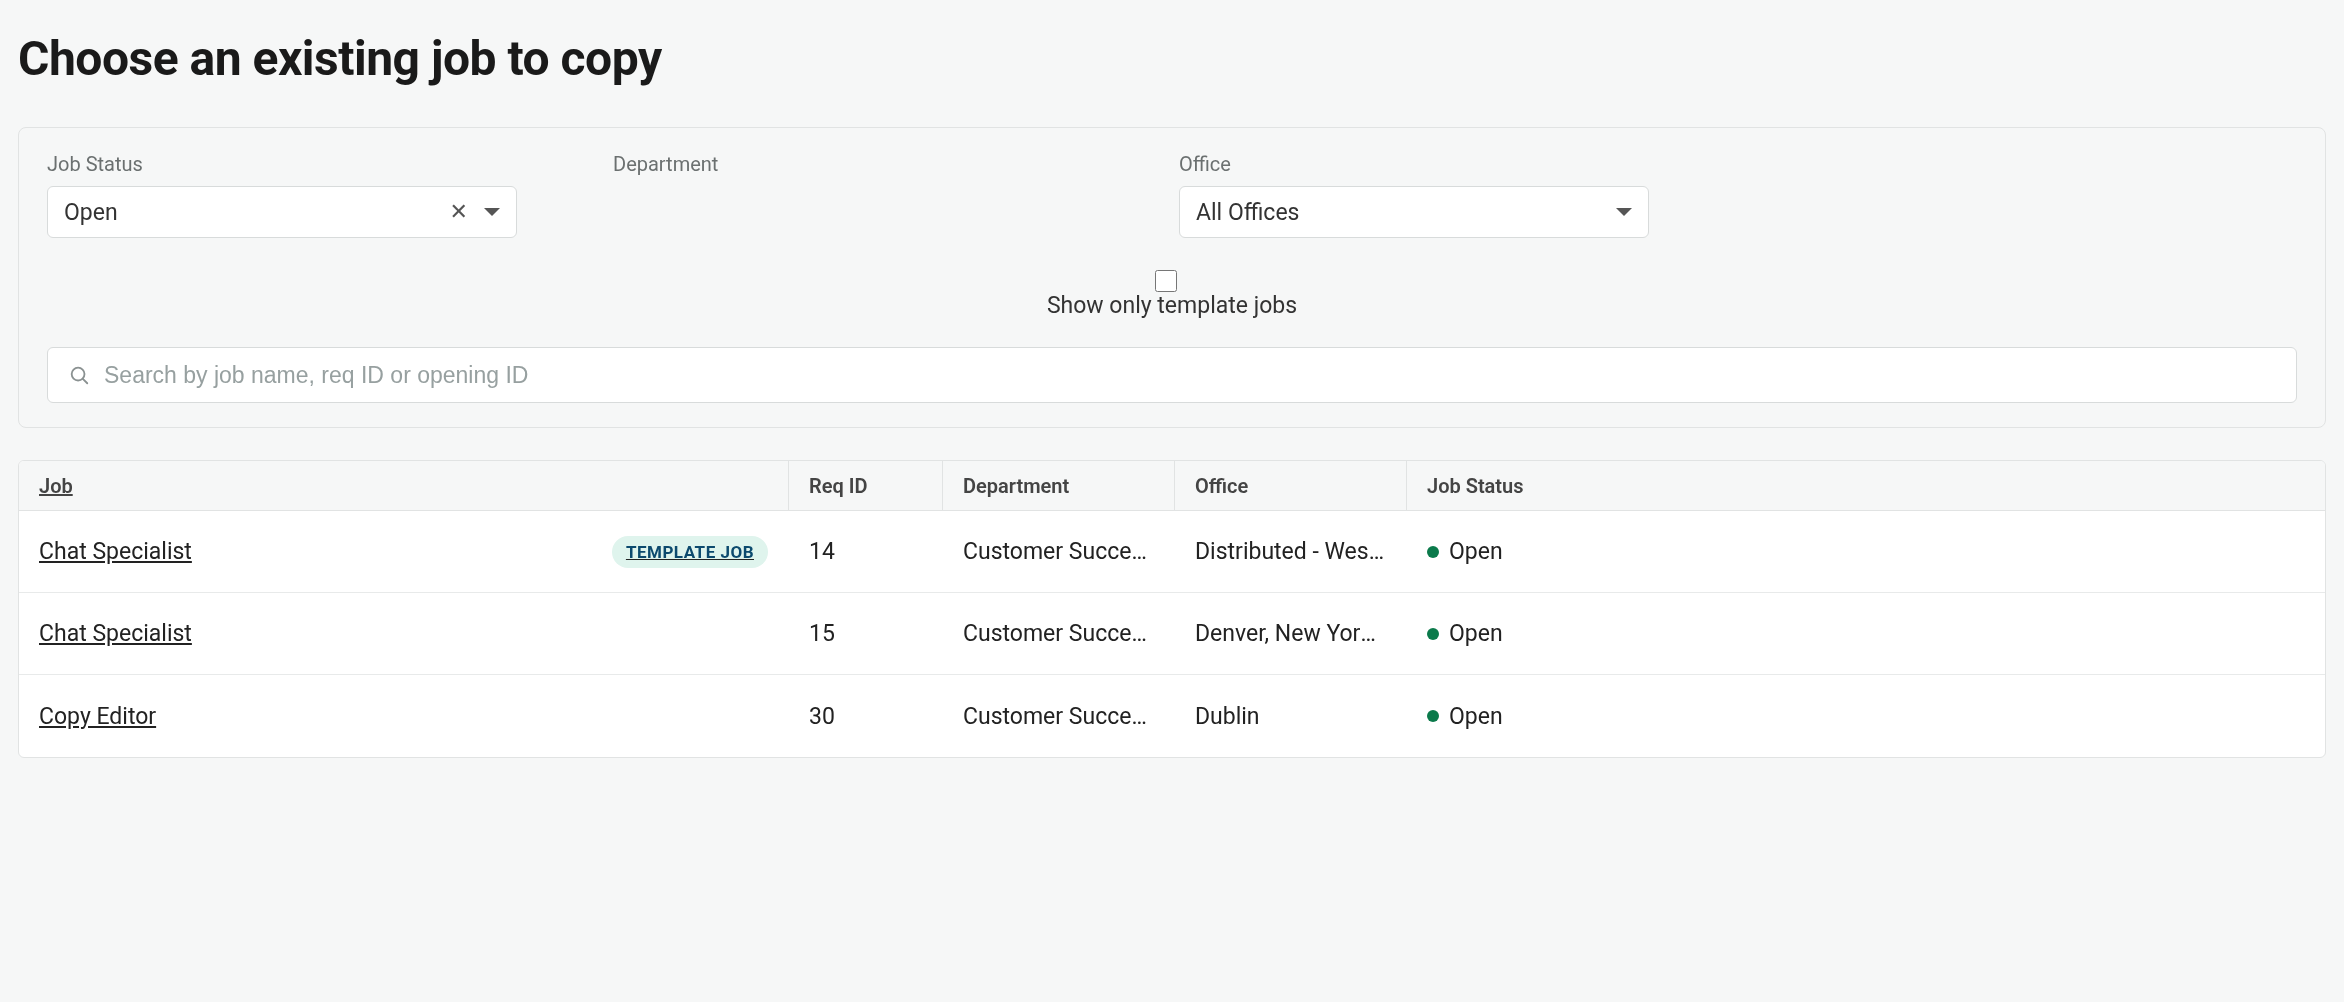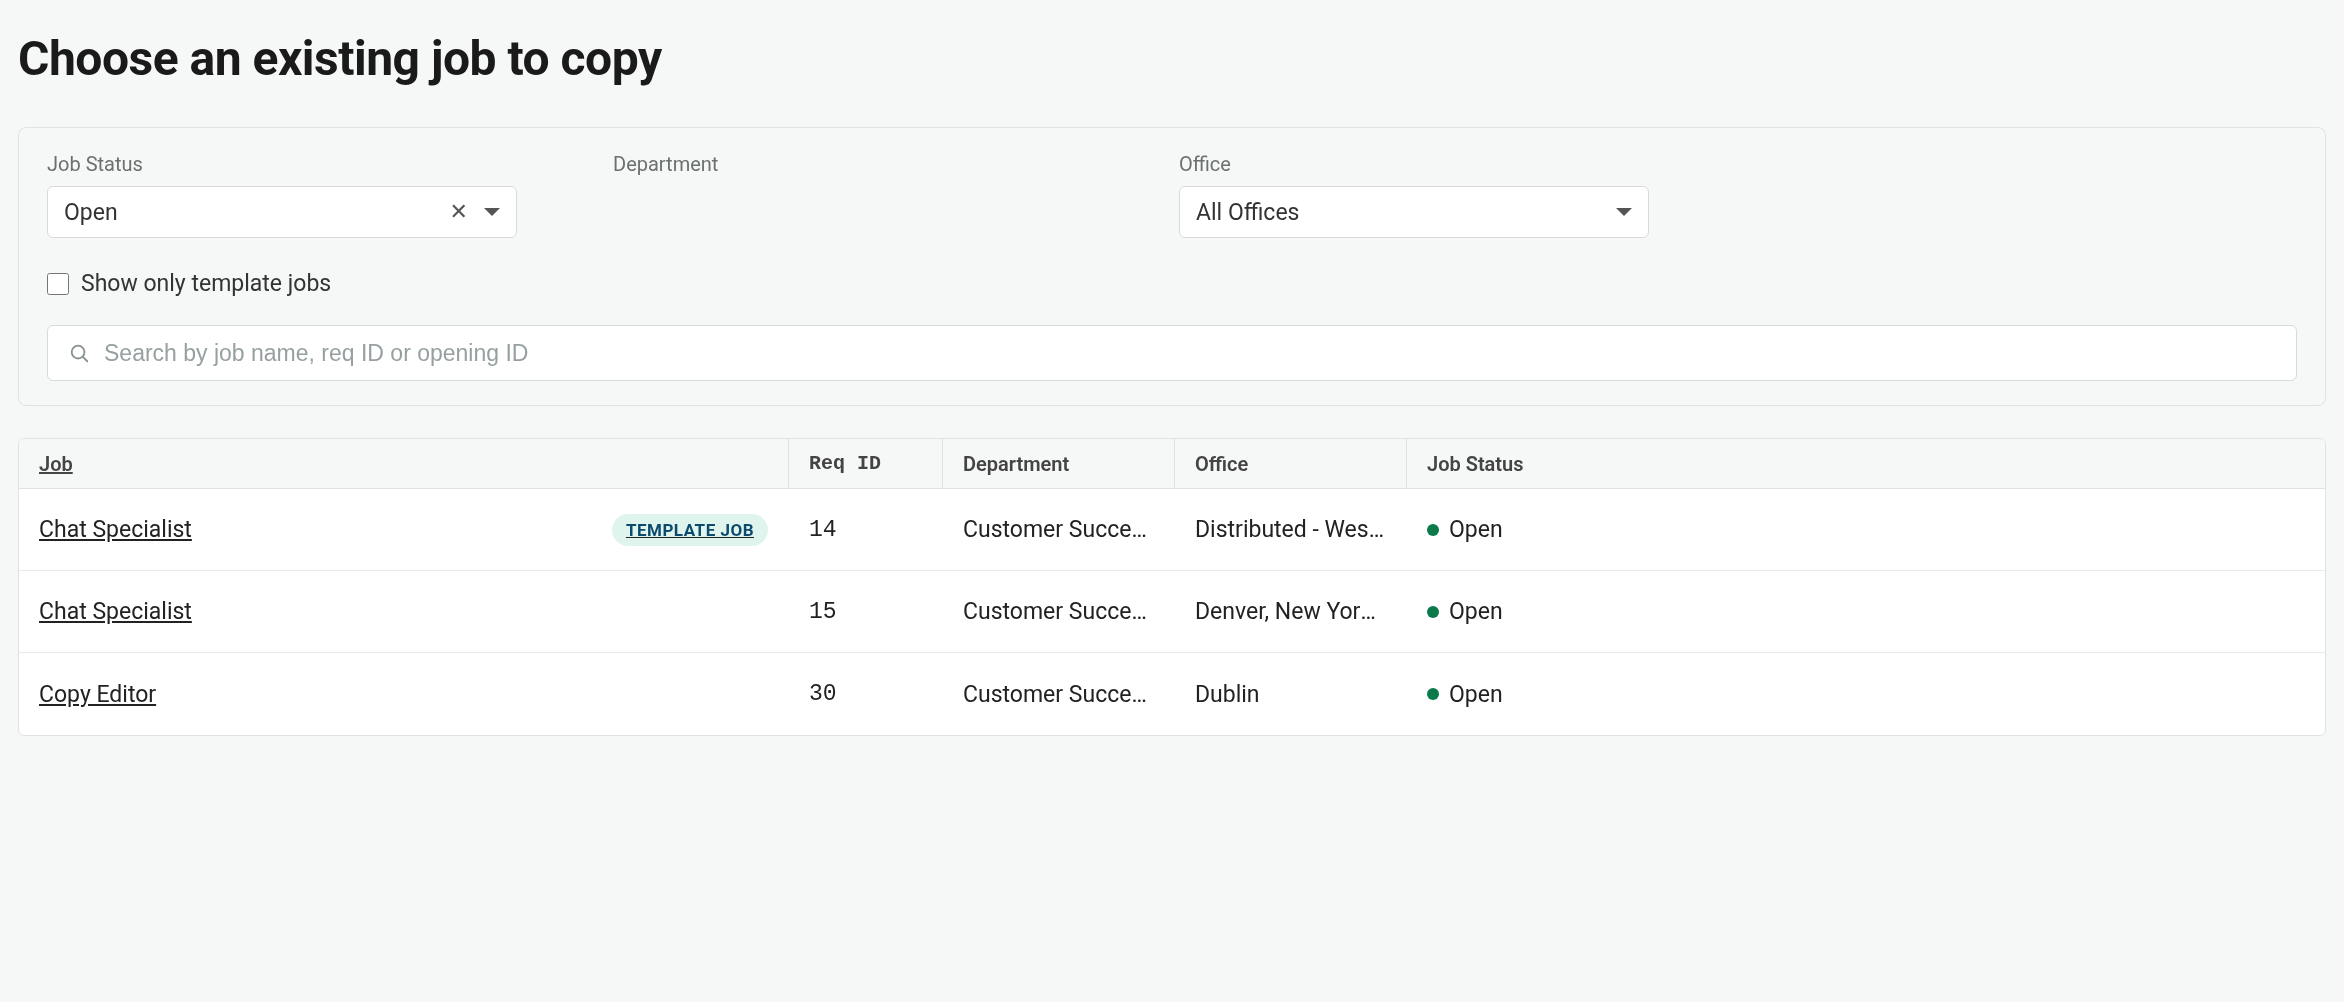--- a/index.html
+++ b/index.html
@@ -68,20 +68,21 @@
     border-left: 8px solid transparent;
     border-right: 8px solid transparent;
     border-top: 8px solid #555;
   }
   .checkbox-row {
     display: flex;
     align-items: center;
     margin-top: 32px;
     font-size: 23px;
     color: #333;
+    flex-direction: column;
   }
   .checkbox-row input[type=checkbox] {
     width: 22px; height: 22px;
     margin: 0 12px 0 0;
     accent-color: #555;
     cursor: pointer;
   }
   .checkbox-row label { cursor: pointer; }
   .search-wrap {
     position: relative;
@@ -132,21 +133,21 @@
     border-bottom: 1px solid #e8eaea;
     height: 82px;
     align-items: center;
     font-size: 23px;
     color: #222;
     cursor: pointer;
   }
   .row:last-child { border-bottom: none; align-items: center; }
   .cell { padding: 0 20px; overflow: hidden; white-space: nowrap; text-overflow: ellipsis; }
   .col-job    { flex: 0 0 770px; border-right: 1px solid transparent; display:flex; align-items:center;text-decoration:underline; }
-  .col-req    { flex: 0 0 154px; font-family: Liberation Mono, monospace; }
+  .col-req    { flex: 0 0 154px; }
   .col-dept   { flex: 0 0 232px; }
   .col-office { flex: 0 0 232px; }
   .col-status { flex: 0 0 134px; display:flex; align-items:center; }
   .thead .cell { border-right: 1px solid #e1e3e3; height: 100%; display:flex; align-items:center; }
   .thead .cell:last-child { border-right: none; }
 
   .job-name { flex: 1; white-space: nowrap; overflow: hidden; text-overflow: ellipsis; }
   .template-badge {
     background: #dff4ed;
     color: #0c4a6e;

